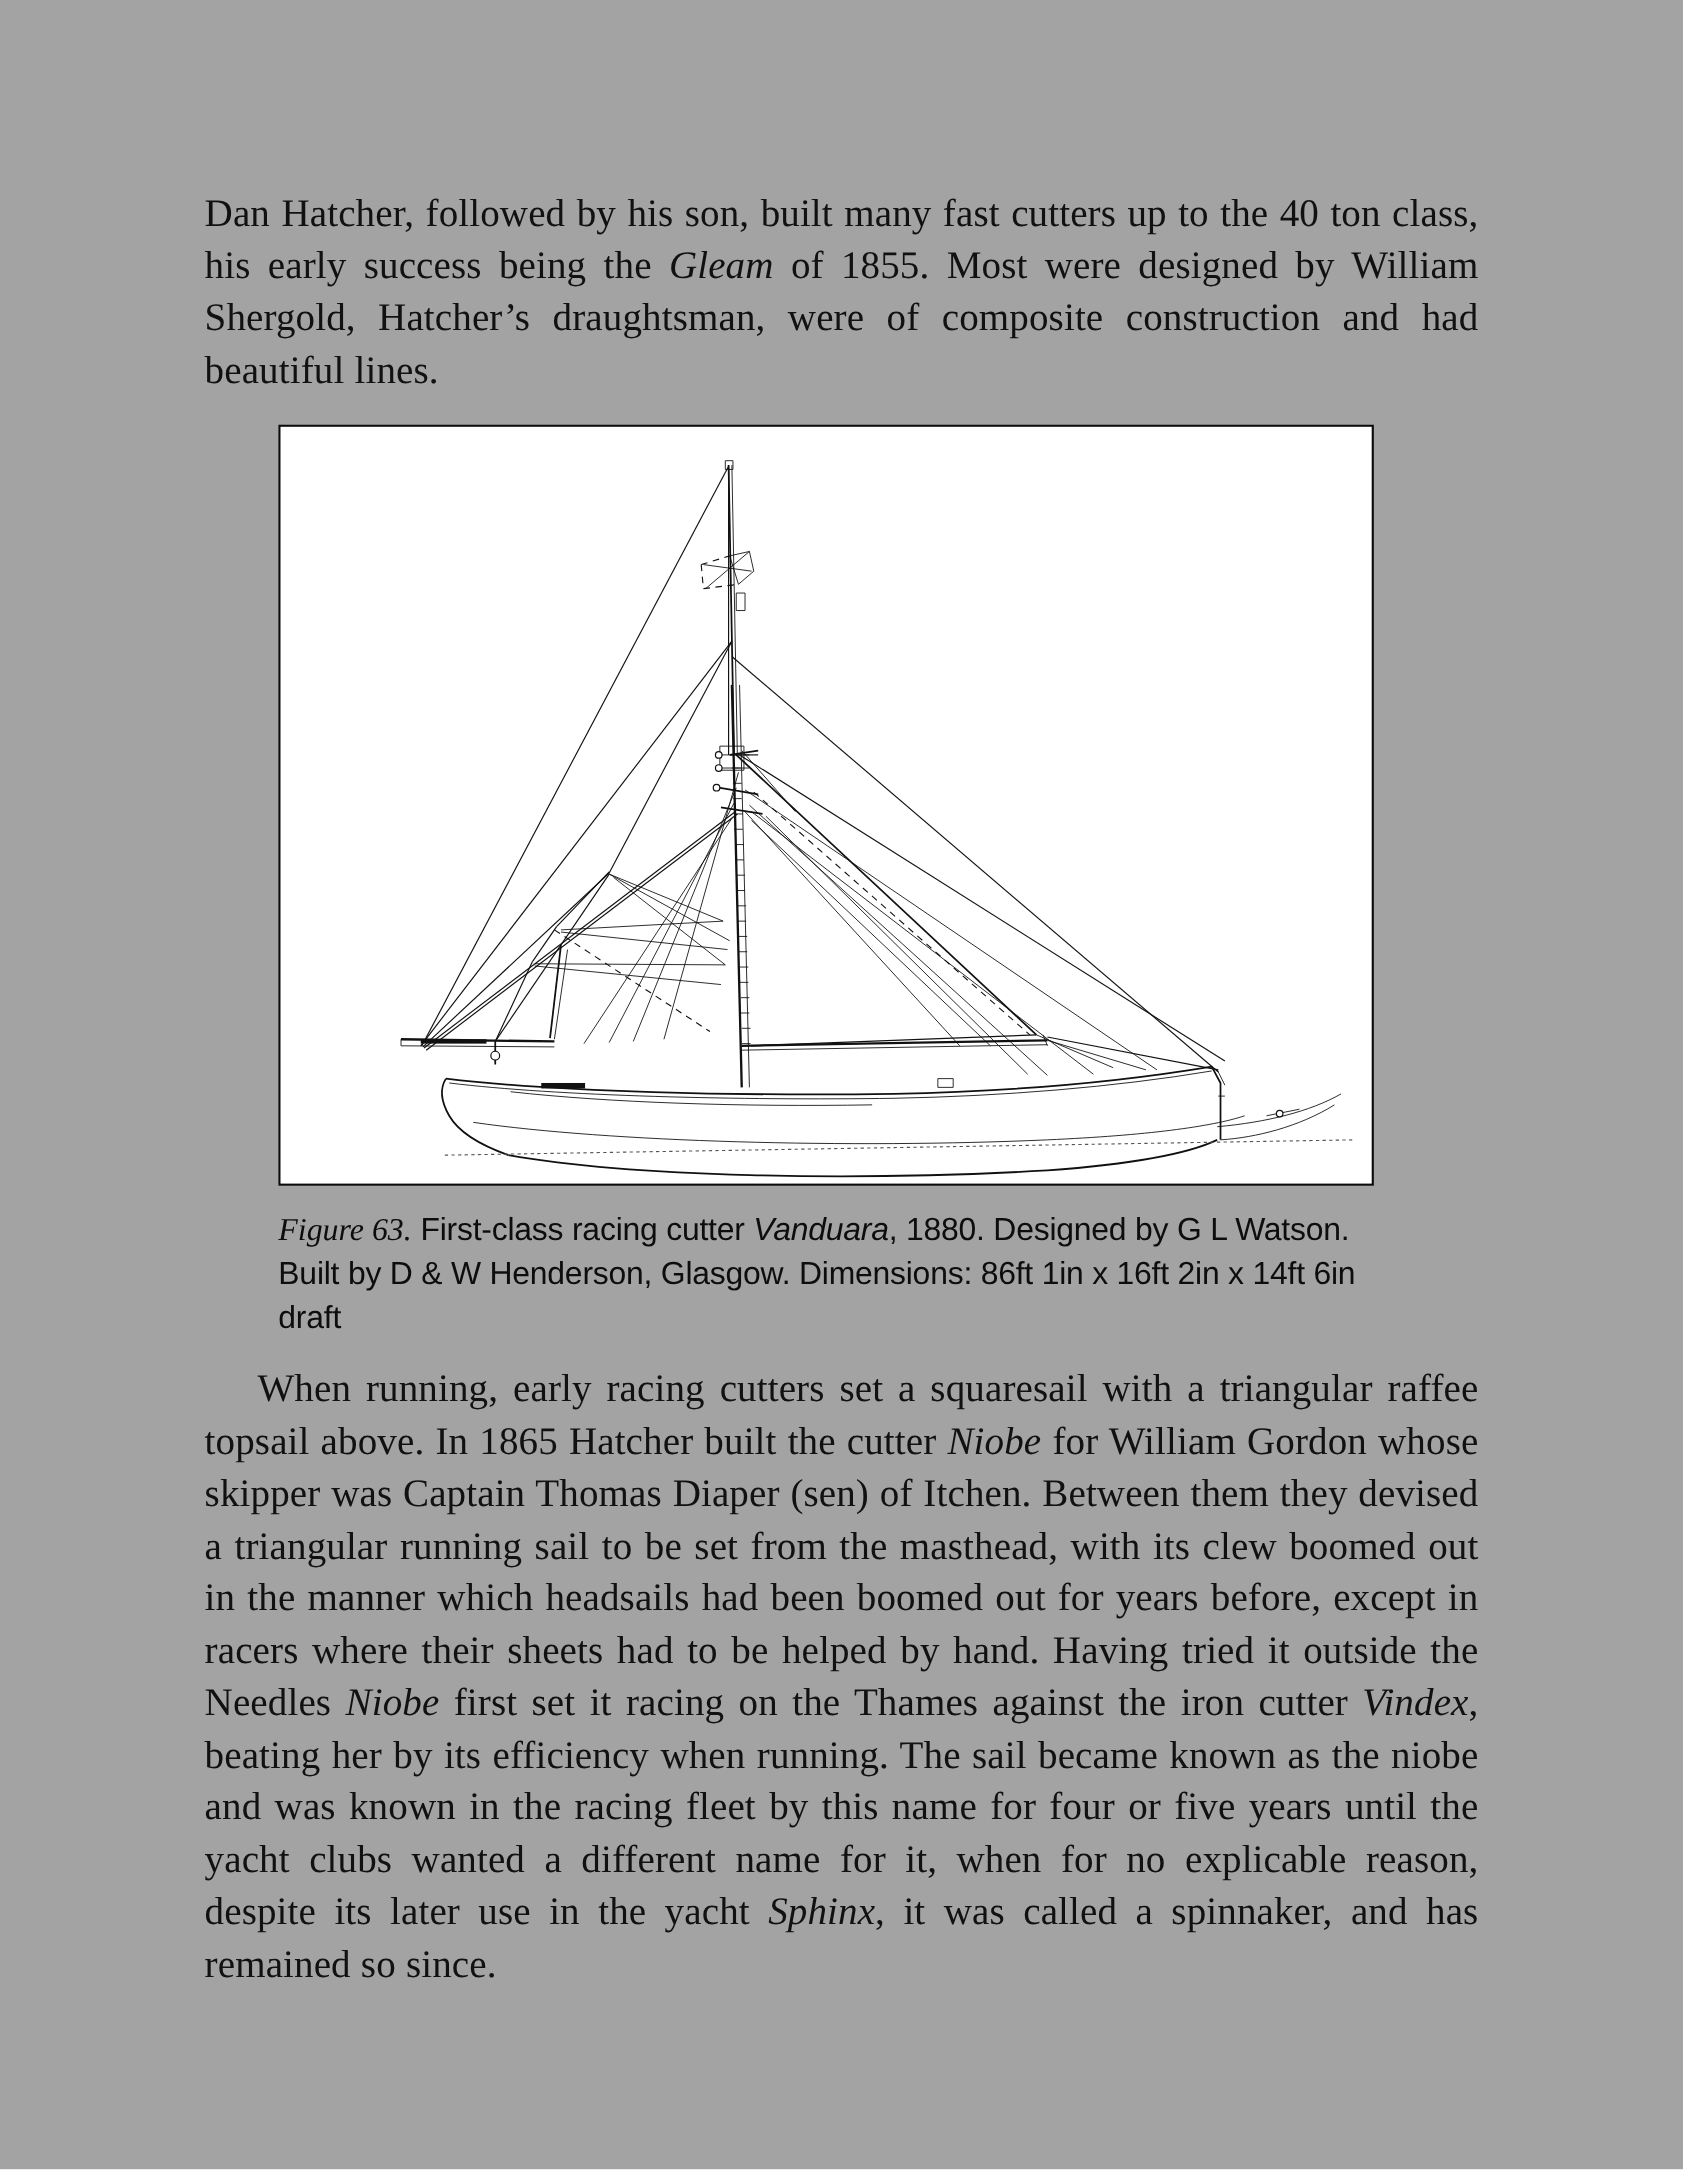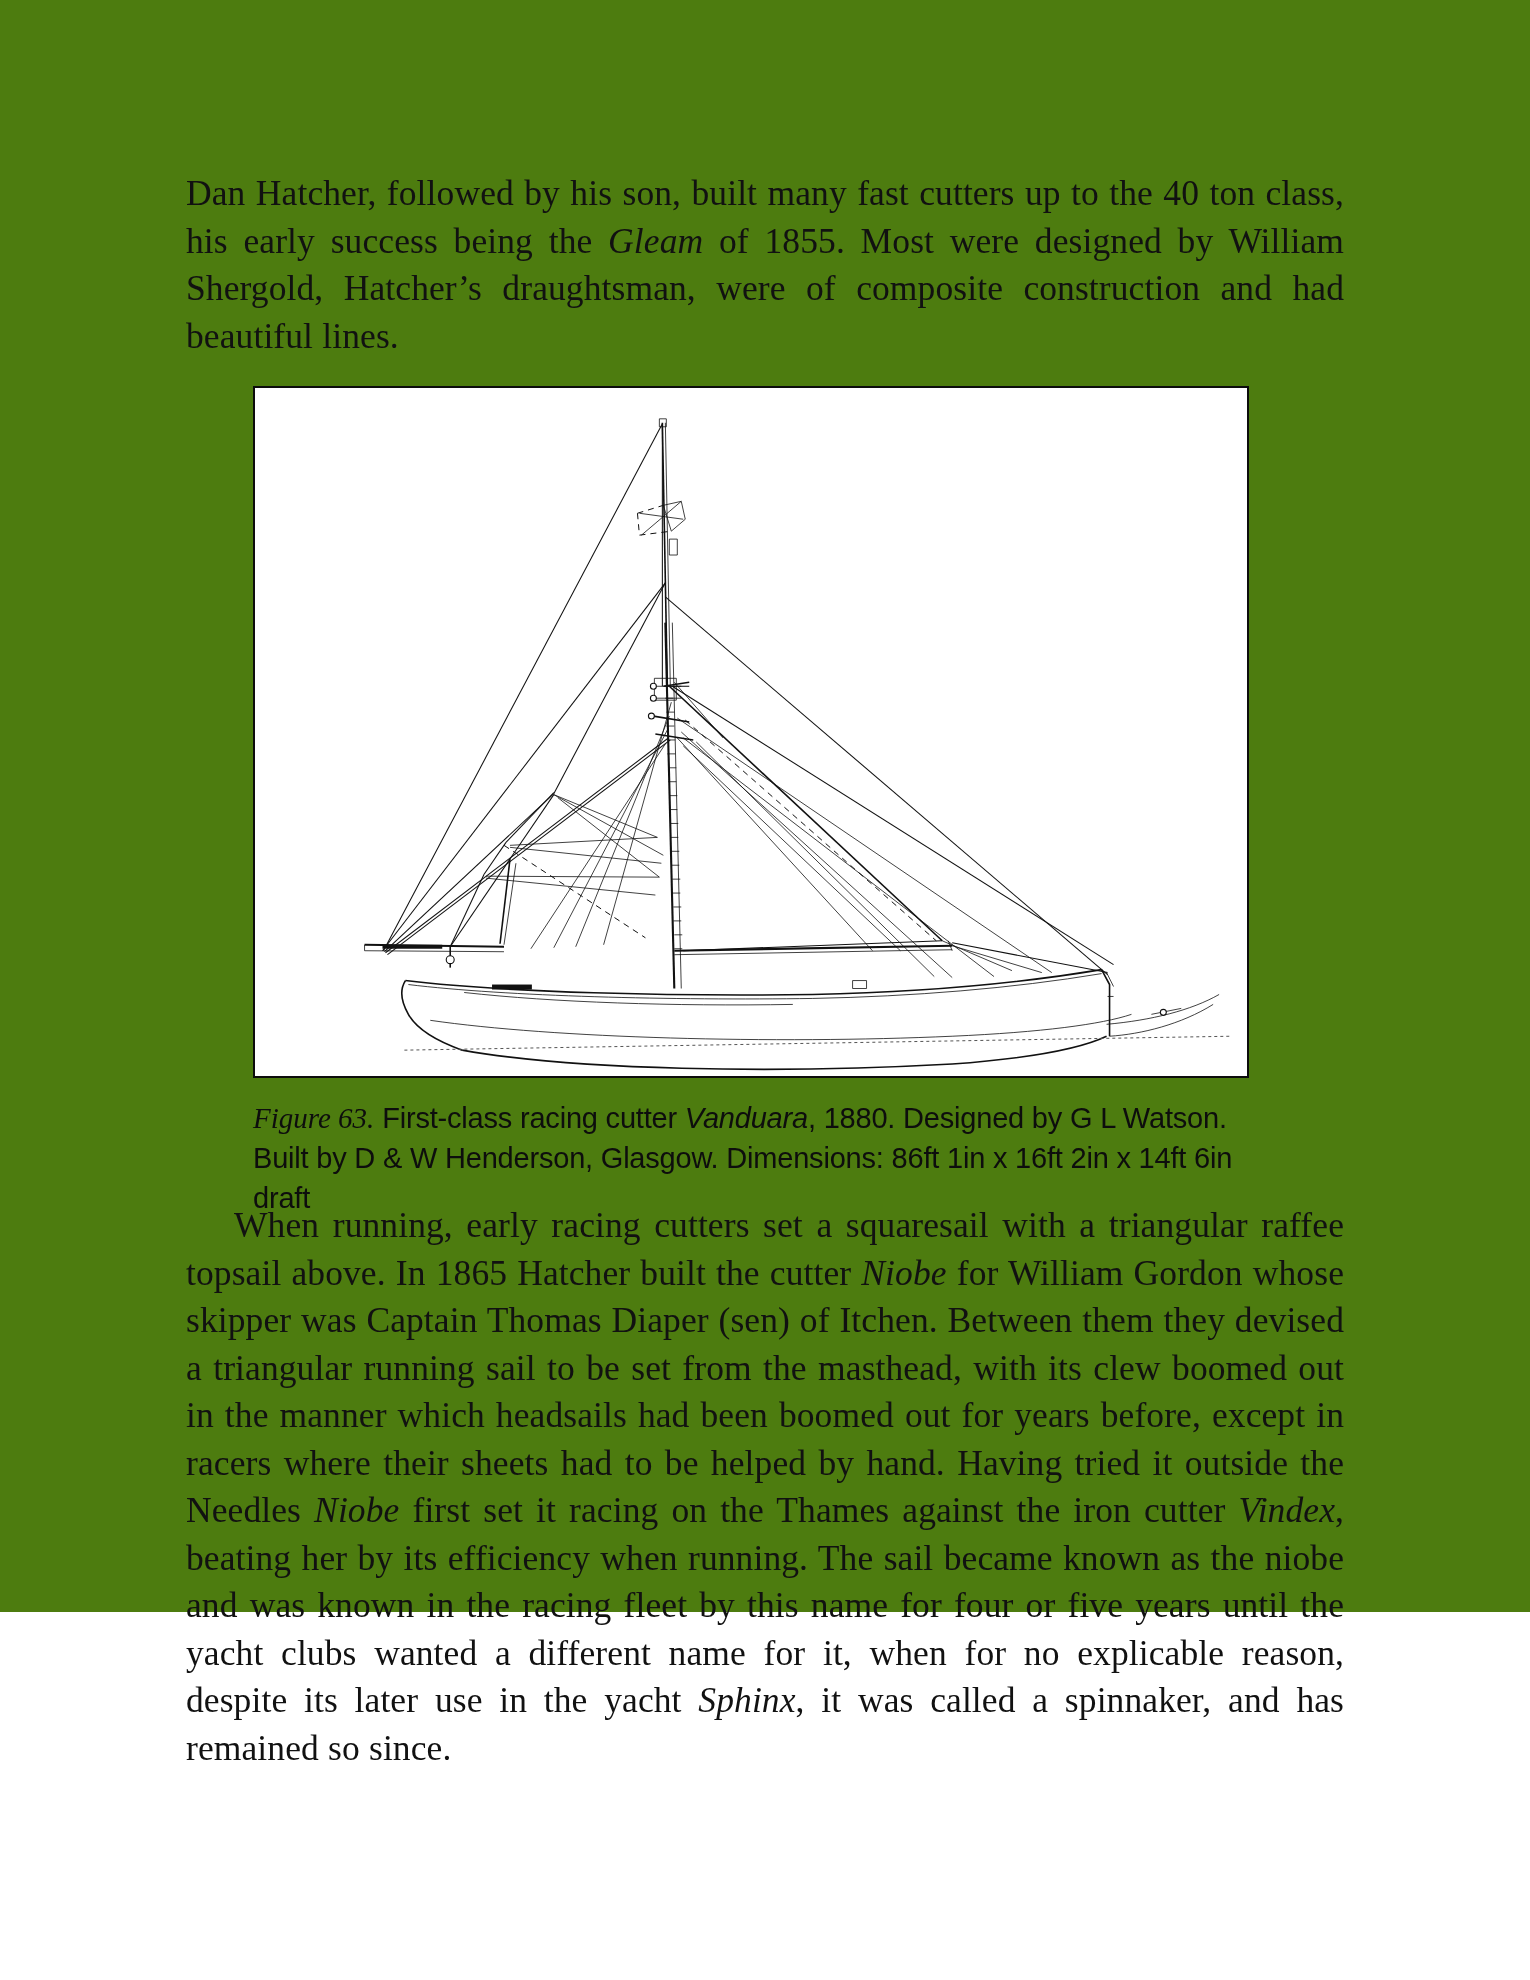--- a/index.html
+++ b/index.html
@@ -13,36 +13,36 @@
     position: relative;
     font-family: "Liberation Serif", "DejaVu Serif", serif;
     color: #000000;
     overflow: hidden;
   }
 
   .page {
     position: absolute;
     left: 0; top: 0;
     width: 1530px;
-    height: 1612px;
-    background: #4d7c0f;
+    height: 1972px;
+    background: #a3a3a3;
   }
 
   p.para {
     margin: 0;
     font-family: "Liberation Serif", "DejaVu Serif", serif;
     font-size: 35.5px;
     line-height: 47.5px;
     text-align: justify;
     text-justify: inter-word;
     letter-spacing: 0.1px;
     word-spacing: 0.2px;
     color: #111;
   }
-  p.para.indent { text-indent: 48px; }
+  p.para.indent { text-indent: 48px; margin-top: 37px; }
   p.para i, p.para em { font-style: italic; }
 
   #para-top  { position: absolute; left: 186px; top: 170px; width: 1158px; }
   #para-body { position: absolute; left: 186px; top: 1202px; width: 1158px; }
 
   
   #figure-block {
     position: absolute;
     left: 253px;
     top: 386px;

